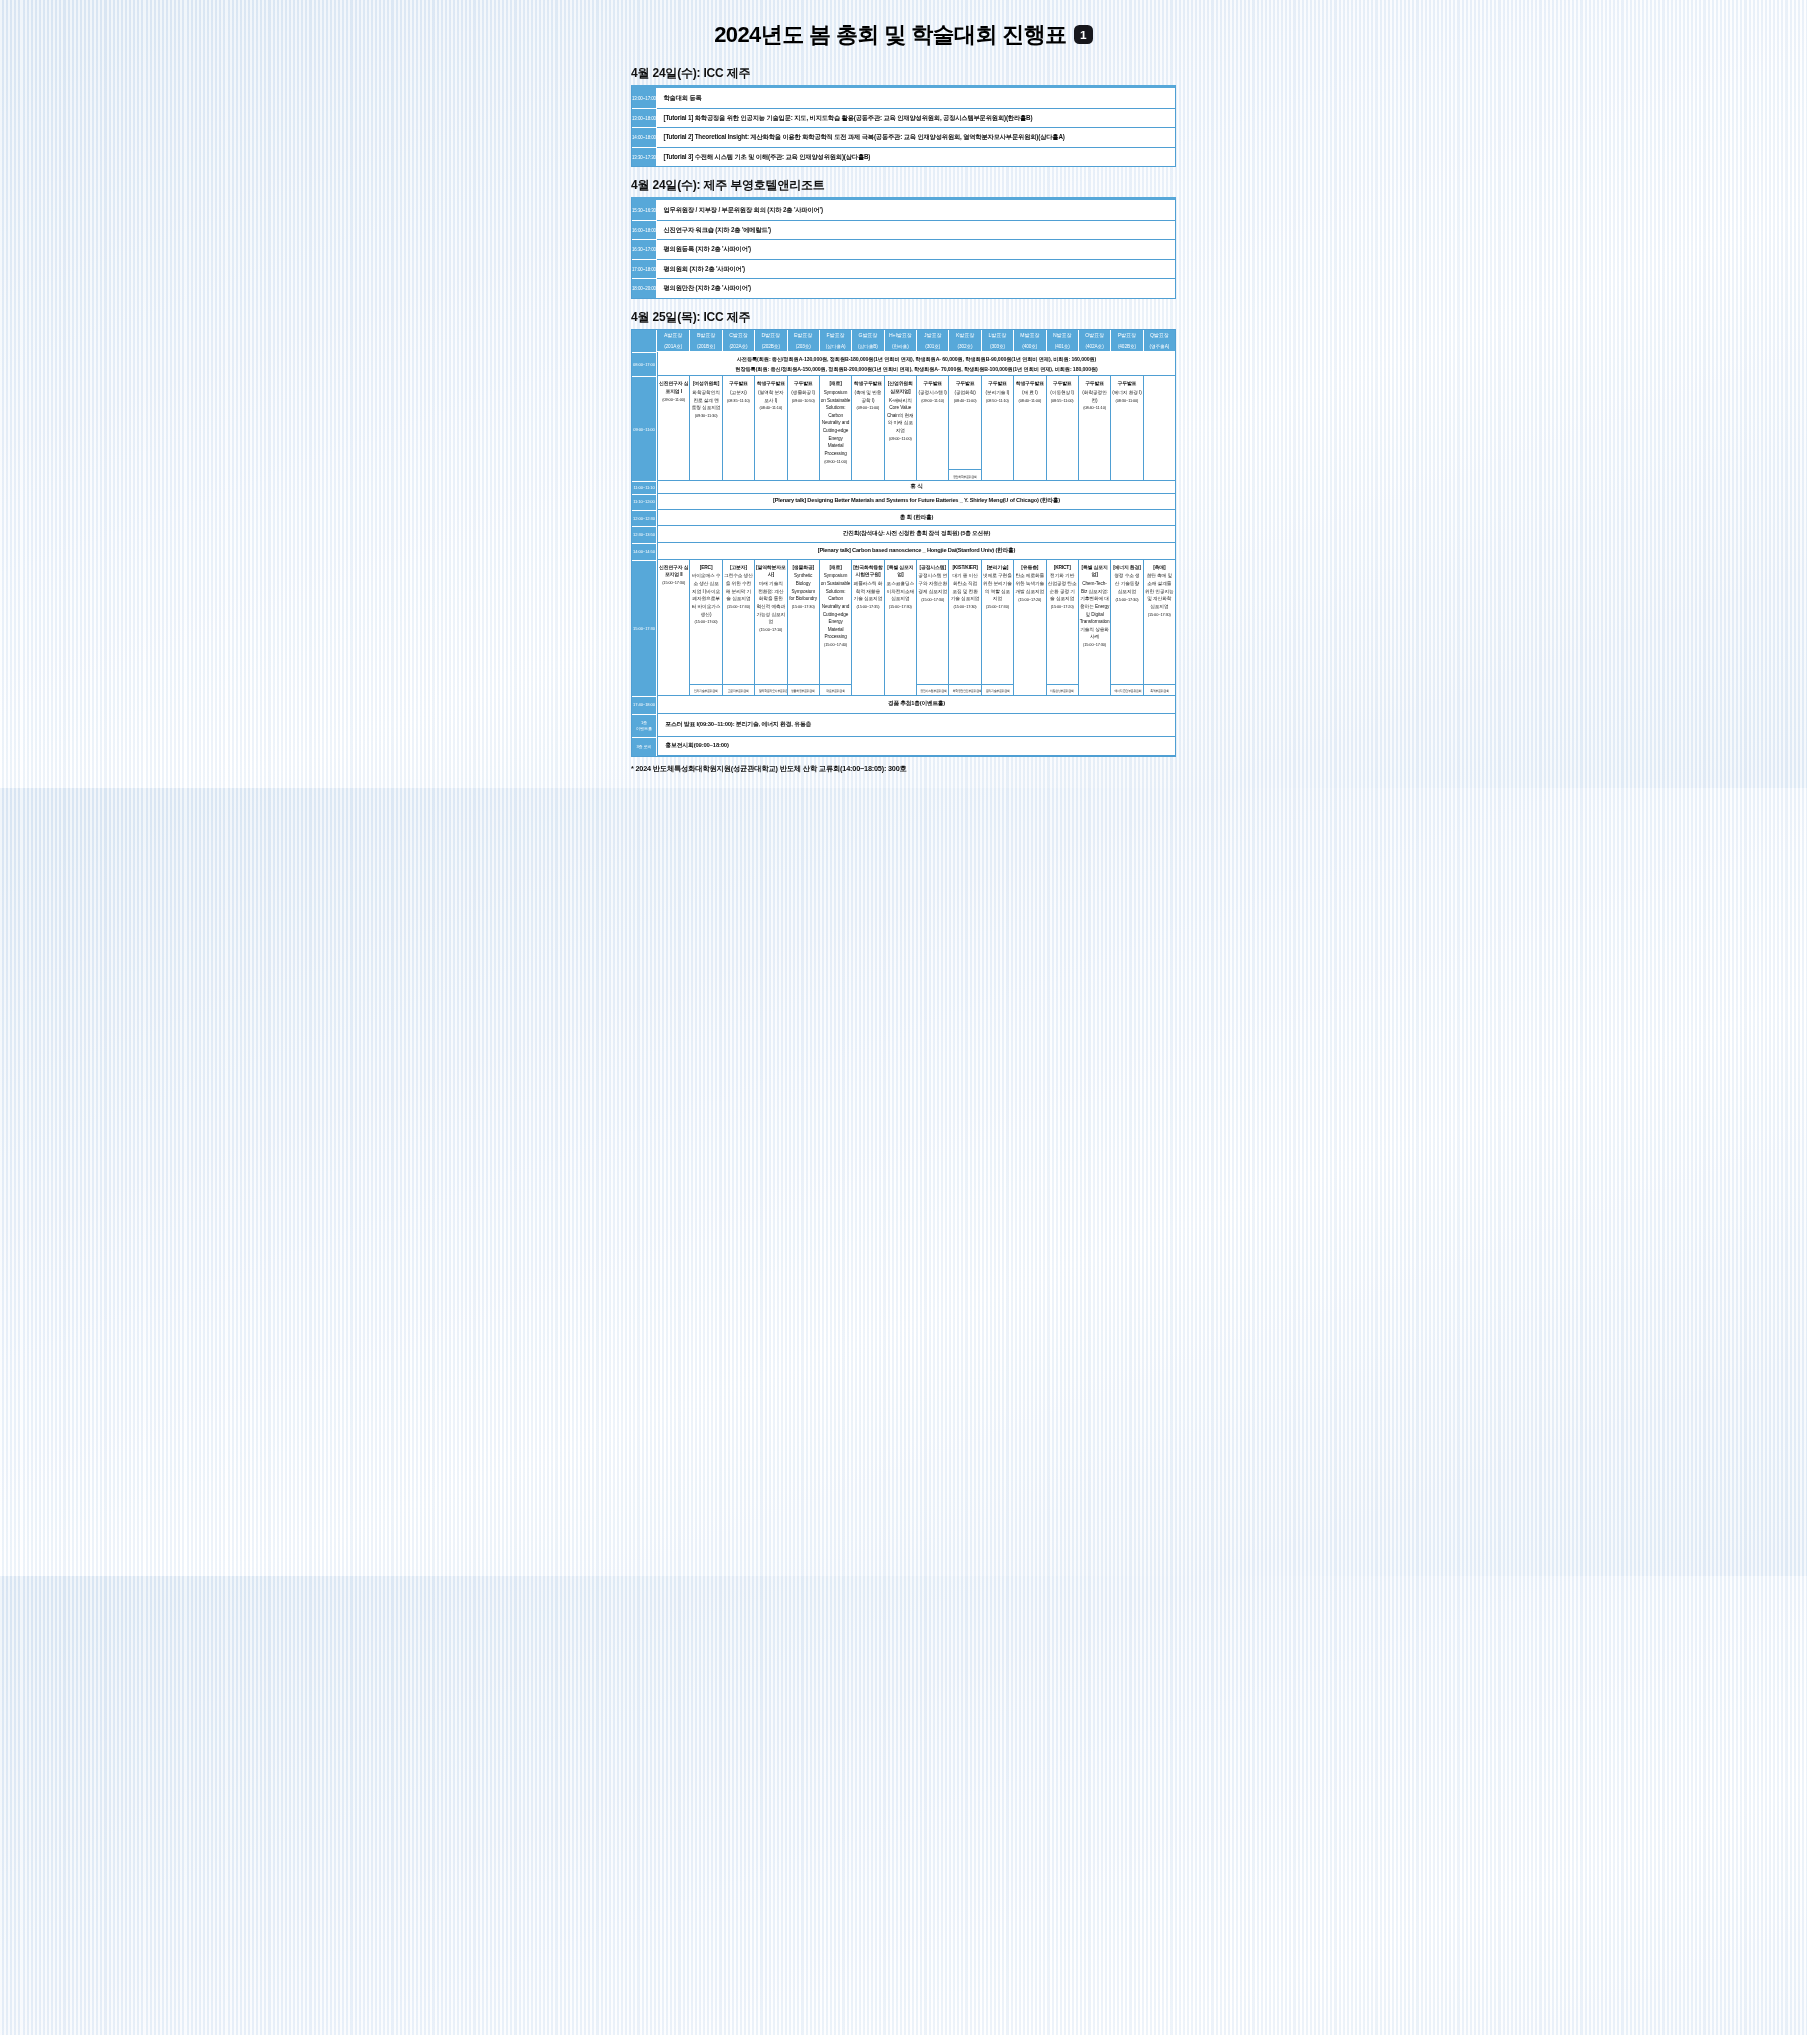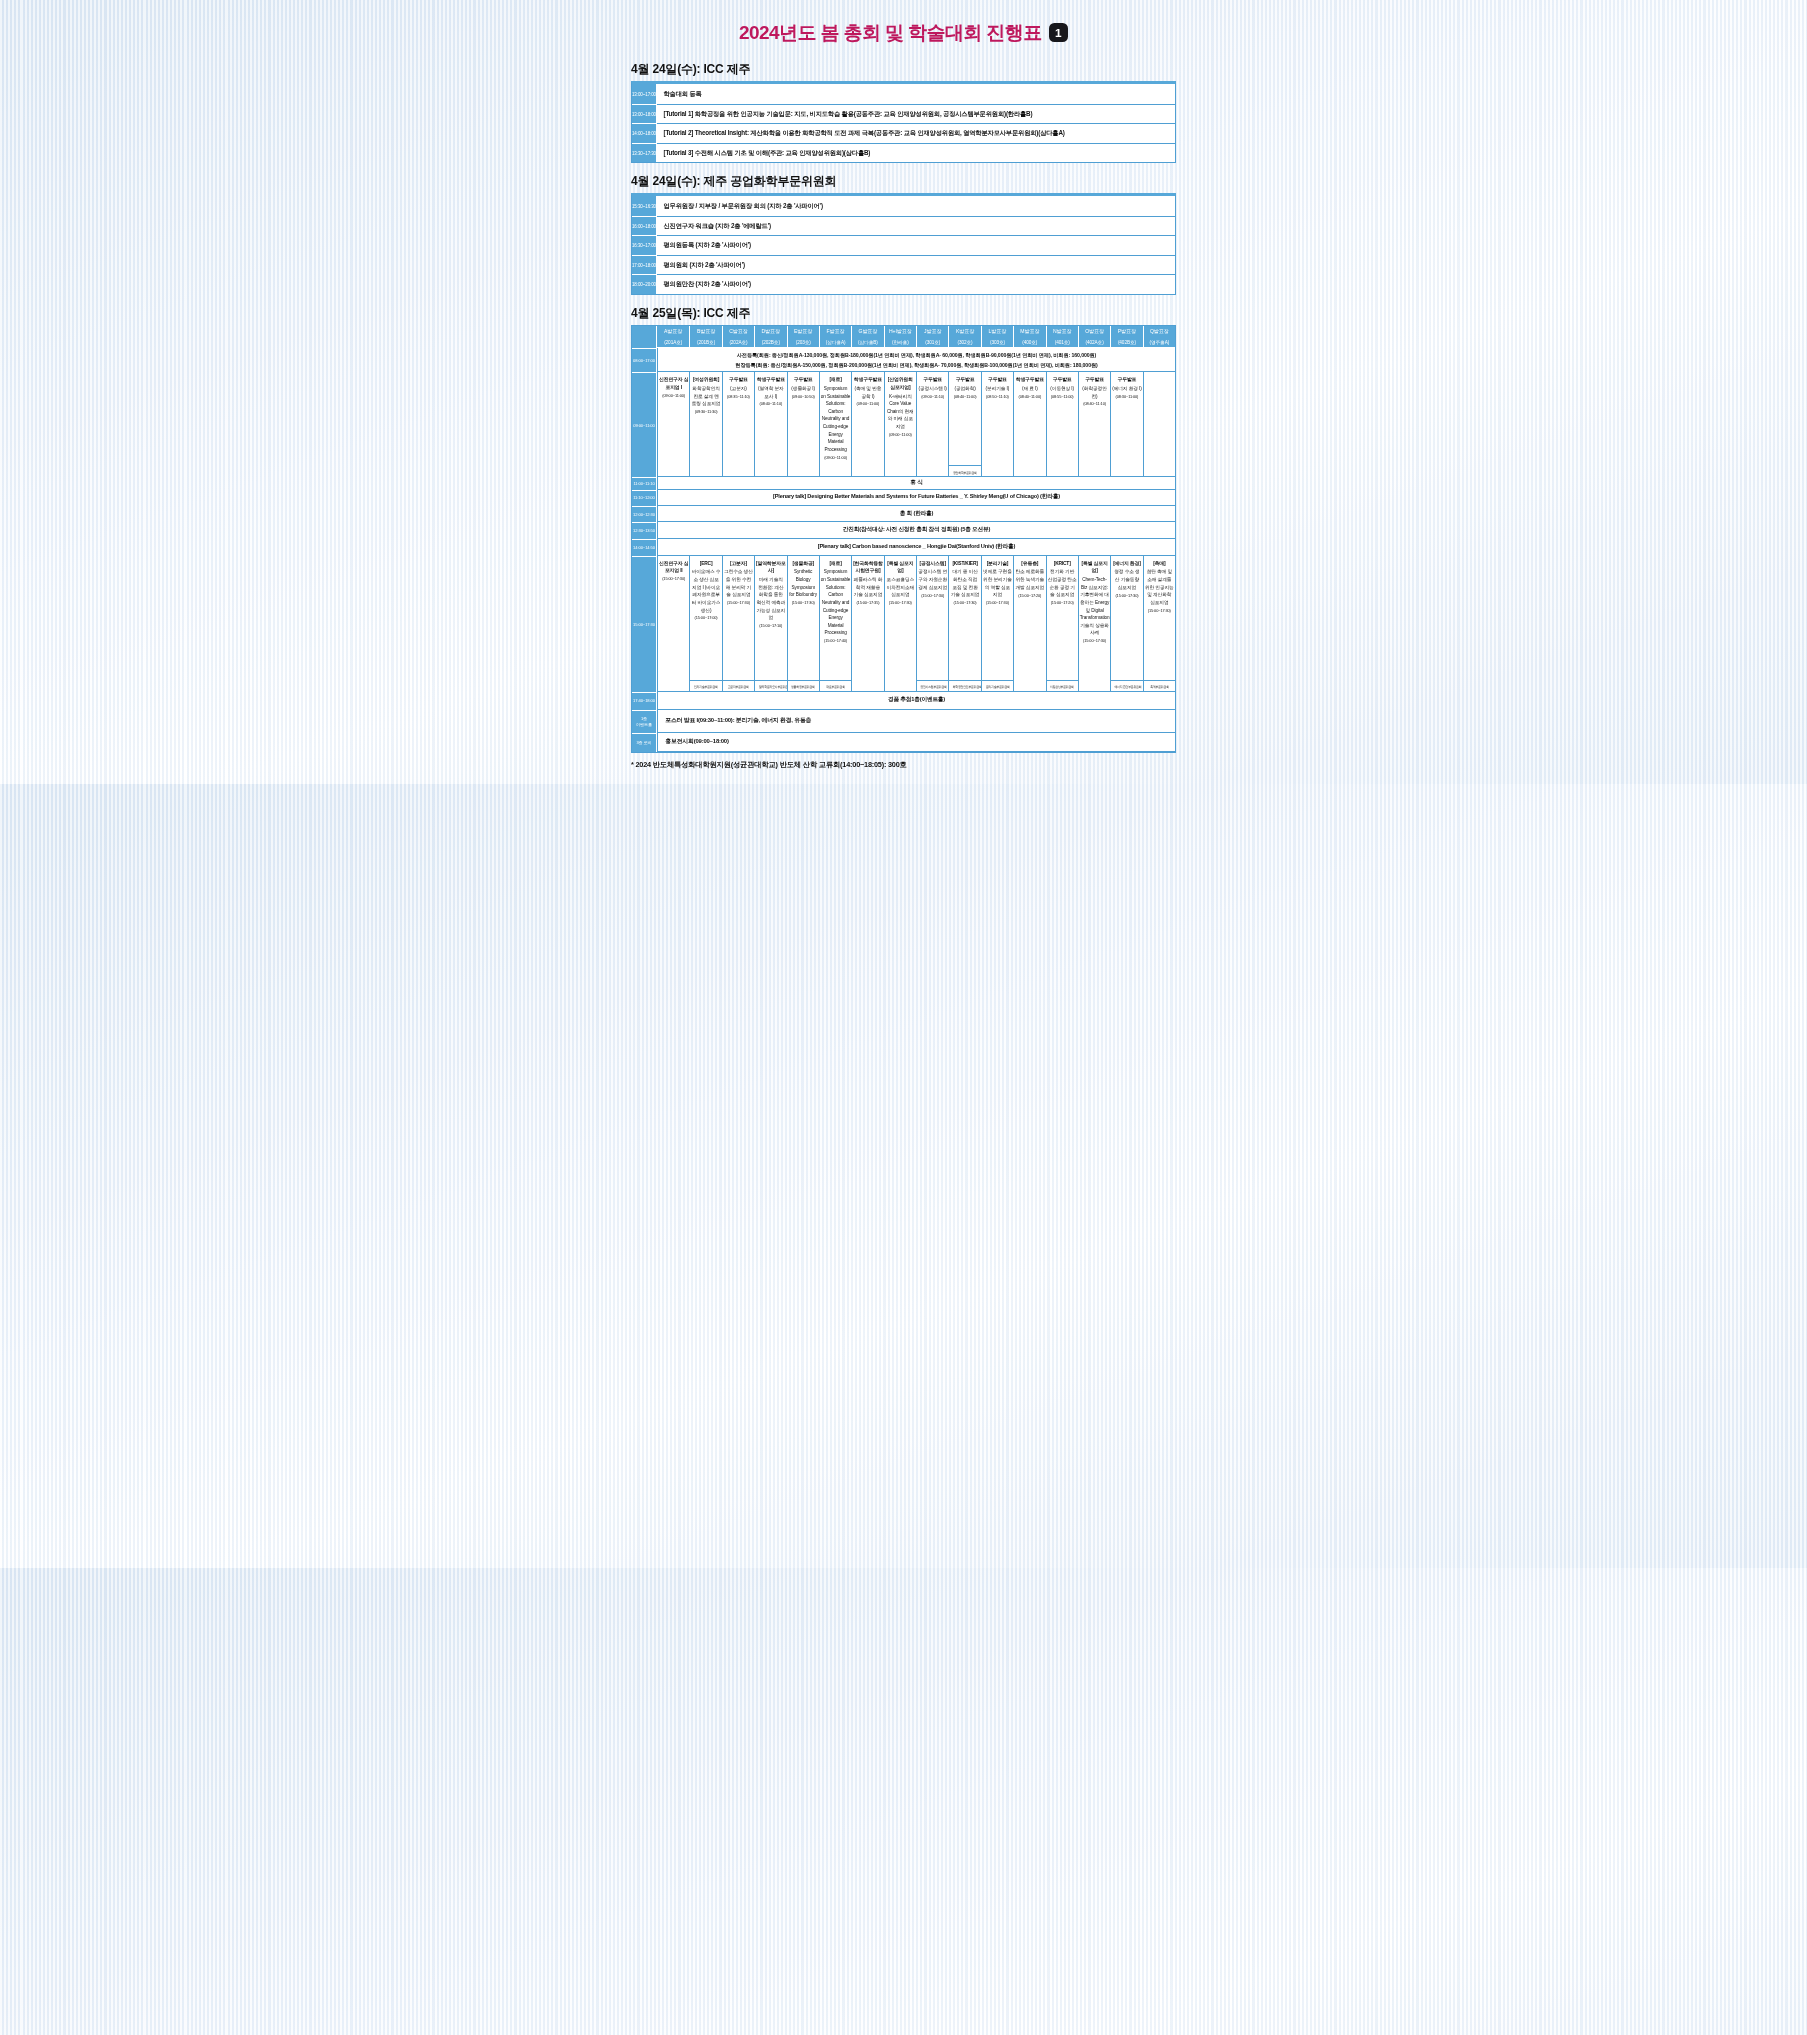--- a/index.html
+++ b/index.html
@@ -19,21 +19,21 @@
     margin:0 auto;
     background:
       repeating-linear-gradient(90deg, rgba(255,255,255,.55) 0 2px, rgba(206,222,240,.35) 2px 4.1px),
       linear-gradient(160deg,#dde8f4 0%,#f6f9fd 40%,#ffffff 60%,#e7eff8 100%);
     min-height:769px;
   }
   .content{ width:545px; margin:0 auto; padding-bottom:14px; }
 
   
   .titlebar{ display:flex; align-items:center; justify-content:center; gap:7.3px; padding:19.5px 0 5.7px; }
-  .titlebar h1{ font-size:19px; font-weight:bold; letter-spacing:-0.6px; color:#be185d; }
+  .titlebar h1{ font-size:22px; font-weight:bold; letter-spacing:-0.6px; color:#000000; }
   .badge{ width:19px; height:19px; background:#17171c; color:#fff; border-radius:5.3px;
           display:flex; align-items:center; justify-content:center; font-size:11.8px; font-weight:bold; flex:0 0 auto; }
 
   
   .sec-h{ font-size:12px; font-weight:bold; letter-spacing:-0.2px; margin:9.8px 0 3.3px; }
 
   
   .stable{ border:1.2px solid var(--blue); border-top:3.7px solid var(--hdr); background:#fff; }
   .srow{ display:grid; grid-template-columns:25px 1fr; }
   .stime{ background:var(--hdr); color:#fff; display:flex; align-items:center; justify-content:center;
@@ -109,21 +109,21 @@
     <div class="srow">
       <div class="stime">14:00~18:00</div>
       <div class="sevent">[Tutorial 2] Theoretical Insight: 계산화학을 이용한 화학공학적 도전 과제 극복(공동주관: 교육 인재양성위원회, 열역학분자모사부문위원회)(삼다홀A)</div>
     </div>
     <div class="srow">
       <div class="stime">13:30~17:30</div>
       <div class="sevent">[Tutorial 3] 수전해 시스템 기초 및 이해(주관: 교육 인재양성위원회)(삼다홀B)</div>
     </div>
     </div>
 
-  <h2 class="sec-h">4월 24일(수): 제주 공업화학부문위원회</h2>
+  <h2 class="sec-h">4월 24일(수): 제주 부영호텔앤리조트</h2>
   <div class="stable">
     <div class="srow">
       <div class="stime">15:30~16:30</div>
       <div class="sevent">업무위원장 / 지부장 / 부문위원장 회의 (지하 2층 '사파이어')</div>
     </div>
     <div class="srow">
       <div class="stime">16:00~18:00</div>
       <div class="sevent">신진연구자 워크숍 (지하 2층 '에메랄드')</div>
     </div>
     <div class="srow">

